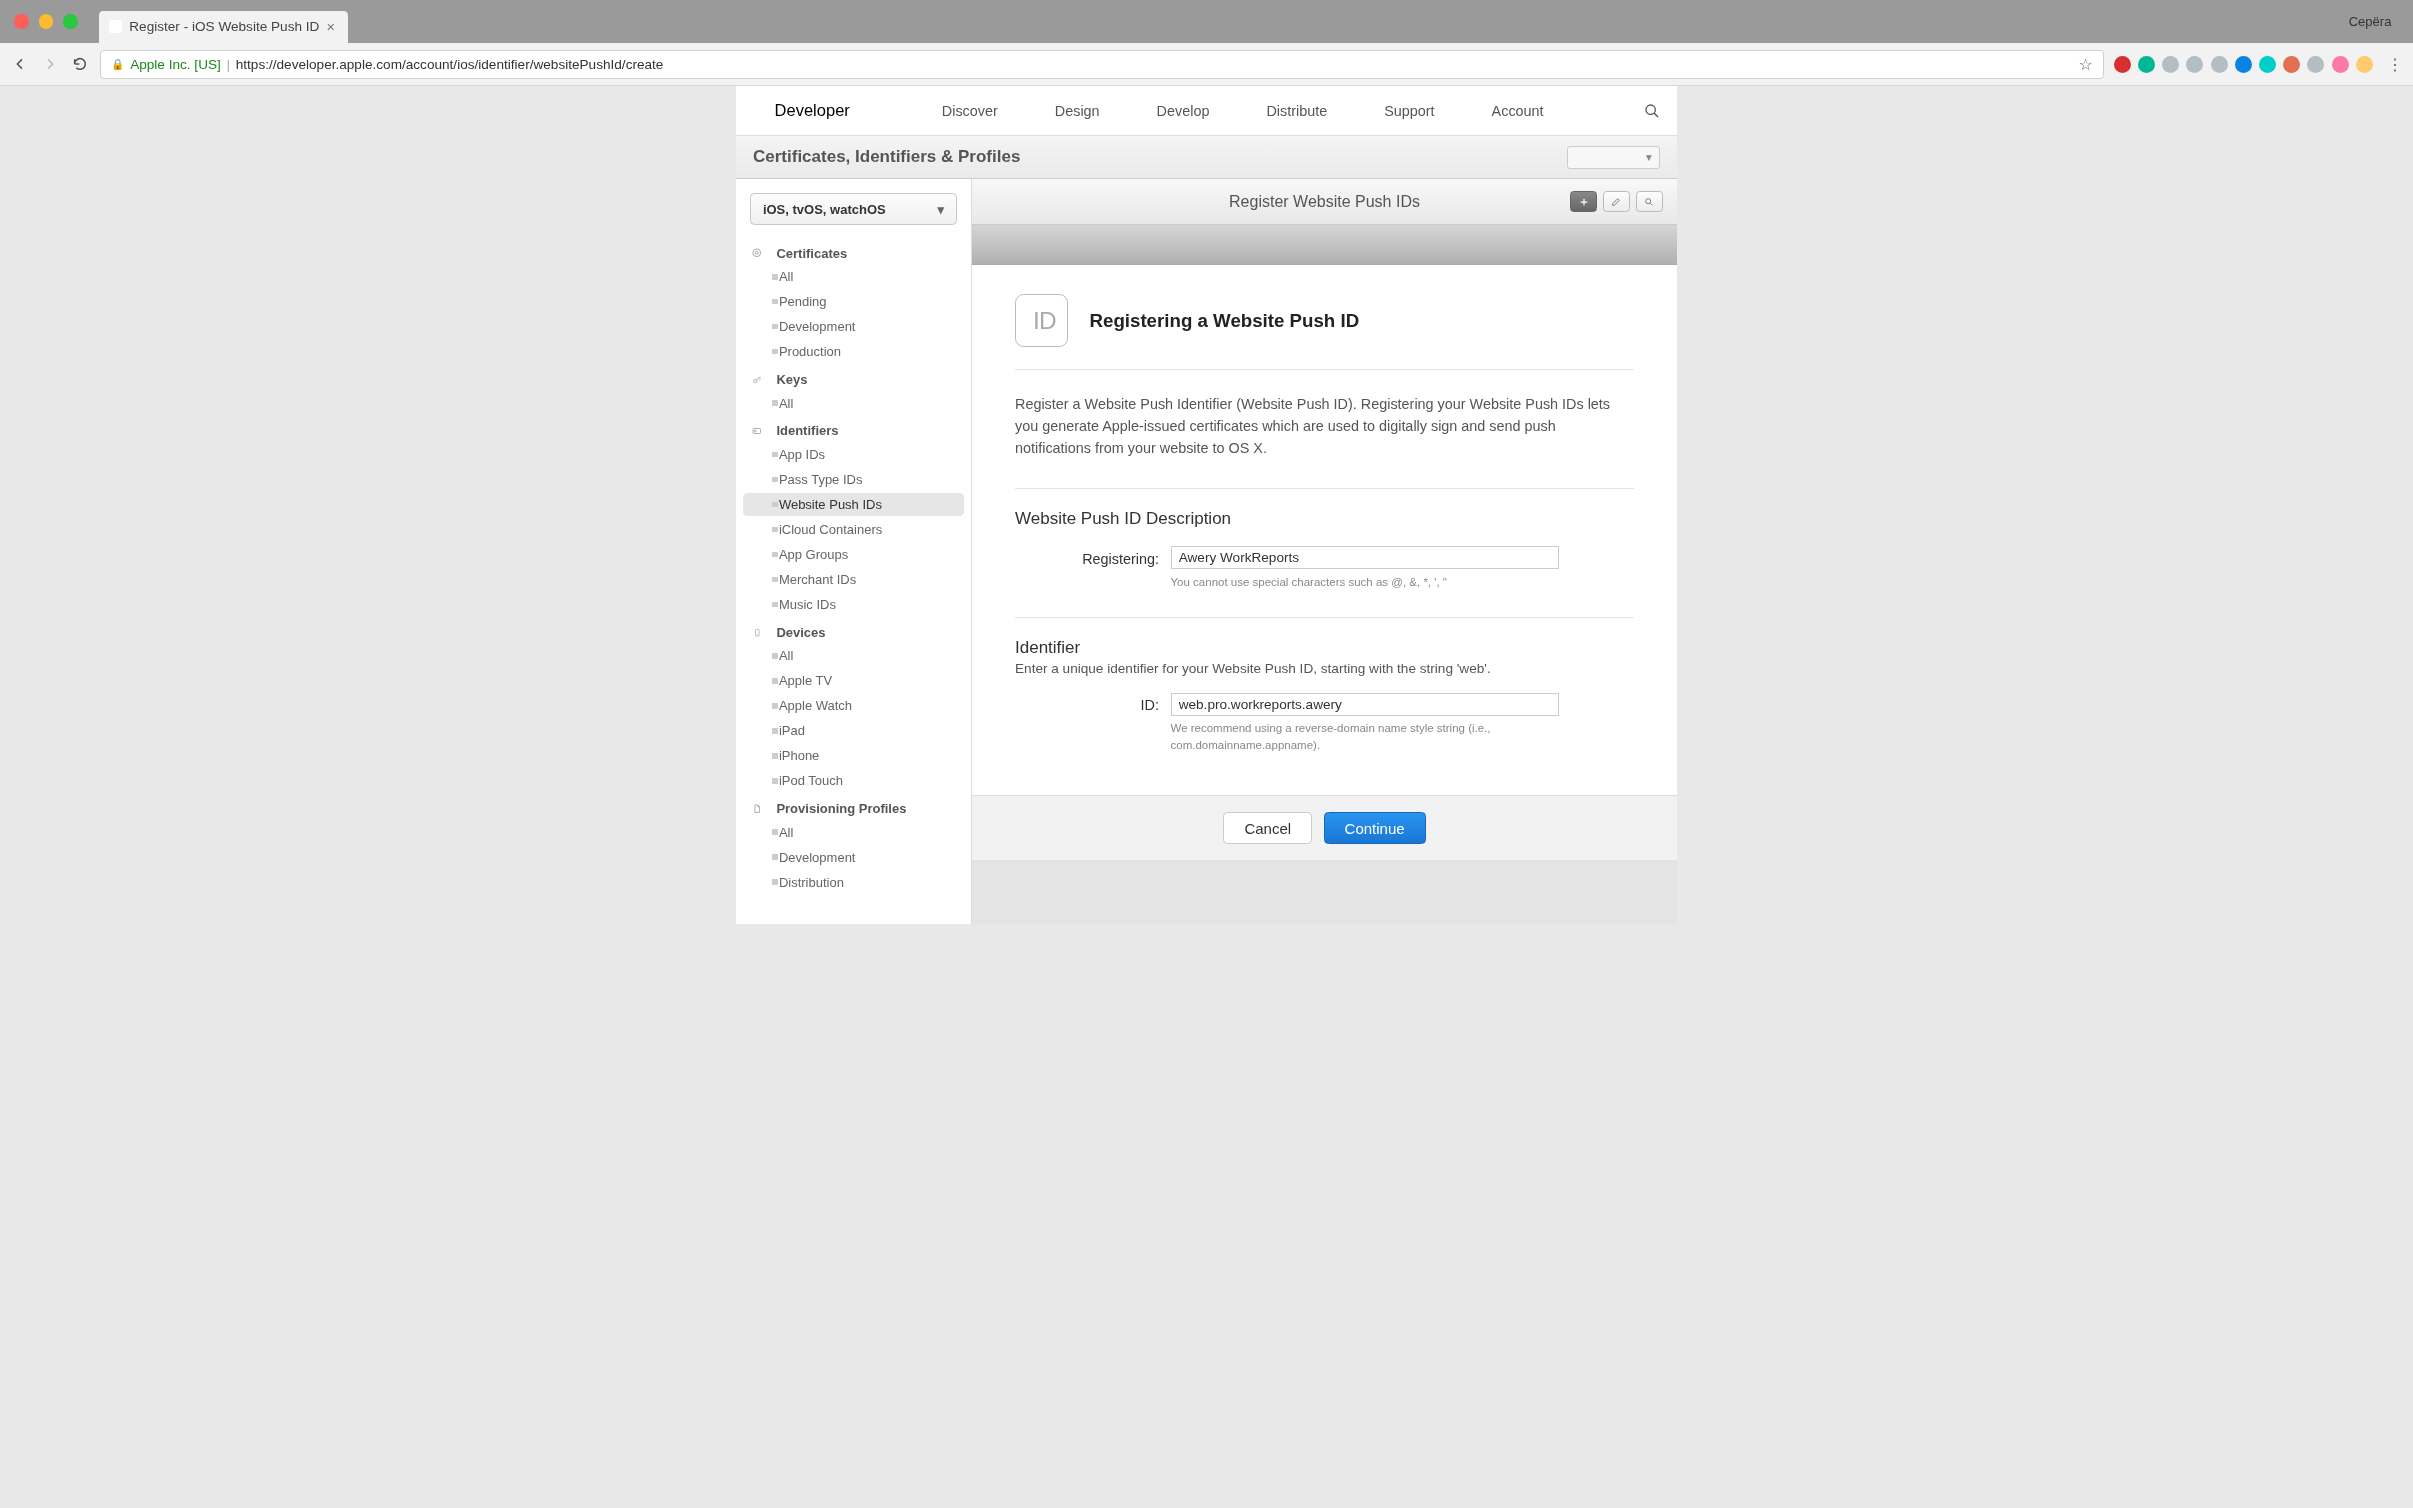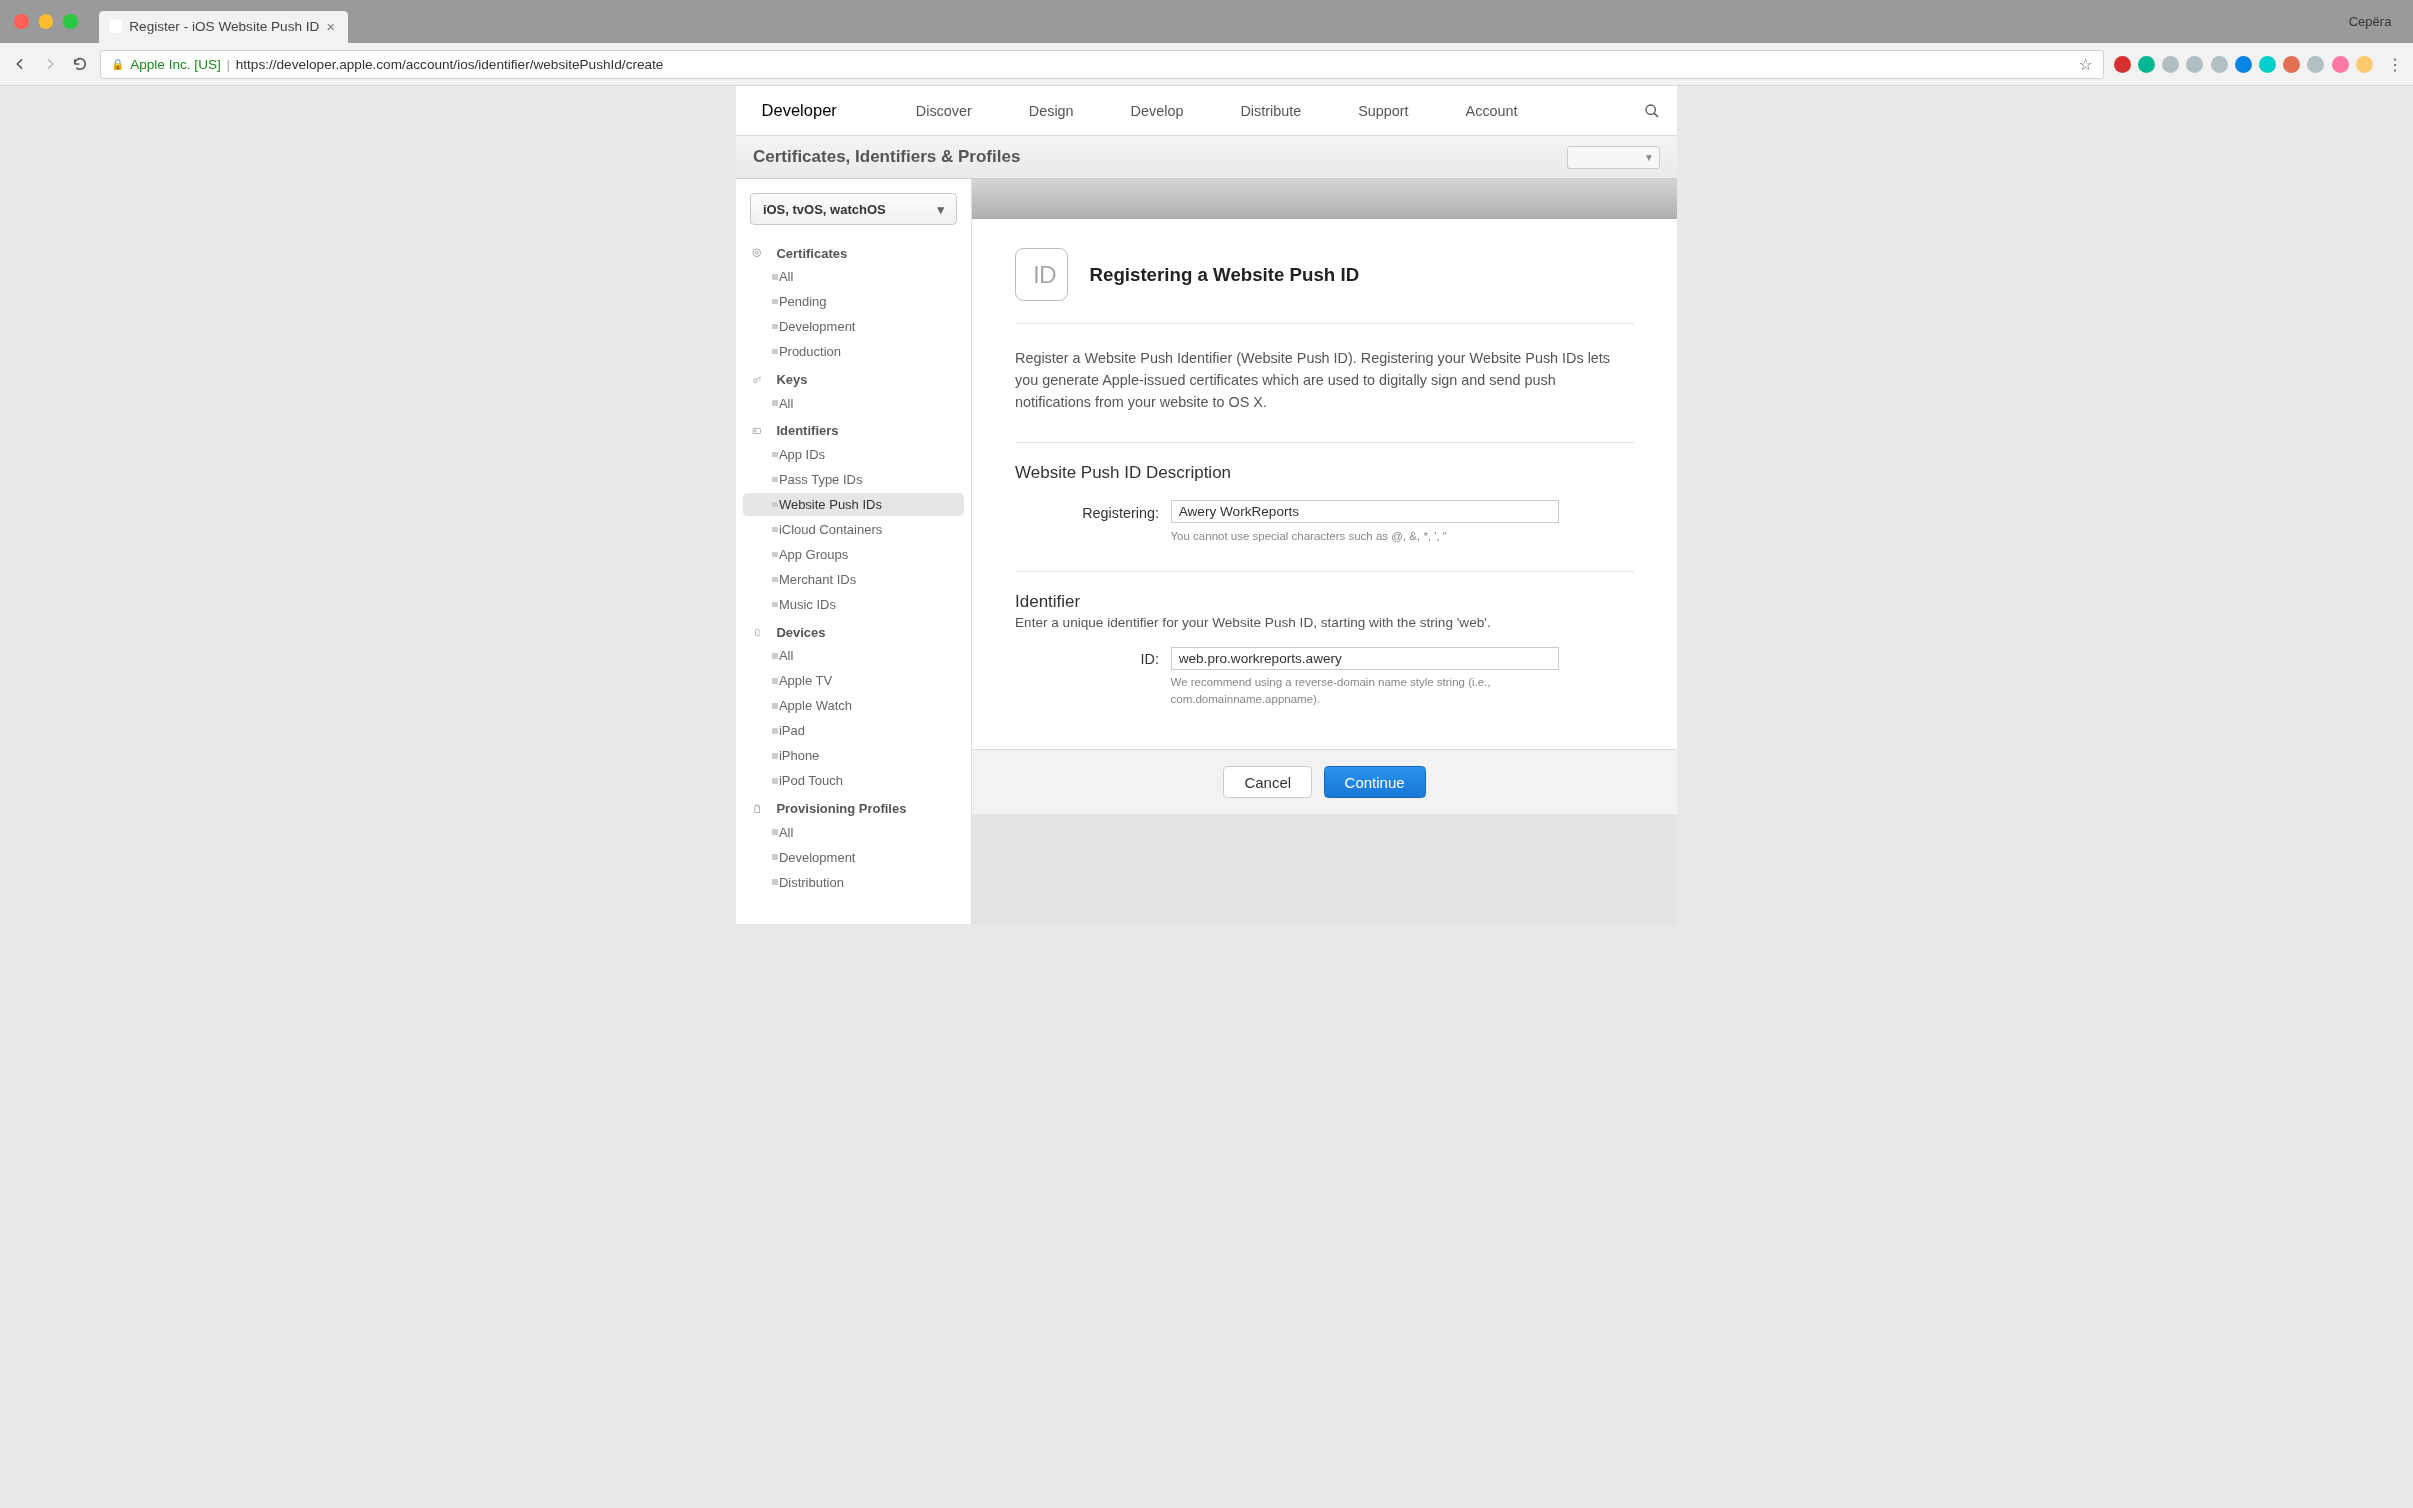--- a/index.html
+++ b/index.html
@@ -31,21 +31,21 @@
 .star-icon { margin-left: auto; color: #5f6368; font-size: 16px; }
 .ext-icons { display: flex; gap: 7.2px; align-items: center; }
 .ext-icon { width: 17px; height: 17px; border-radius: 50%; }
 .dots-menu { color: #5f6368; font-size: 16px; margin-left: 4.3px; }
 
 
 .page-wrap { width: 100%; height: calc(100% - 86px); overflow: auto; background: #e8e8e8; display: flex; justify-content: center; }
 .page { width: 941px; }
 
 
-.apple-nav { display: flex; align-items: center; height: 50px; background: #fff; border-bottom: 0.7px solid #ddd; padding: 0 17px; gap: 0; }
+.apple-nav { display: flex; align-items: center; height: 50px; background: #fff; border-bottom: 0.7px solid #ddd; padding: 0 17px; gap: 13px; }
 .apple-logo { font-size: 21.5px; margin-right: 8.6px; }
 .dev-label { font-size: 16.5px; font-weight: 500; color: #000; margin-right: 50px; }
 .nav-links { display: flex; gap: 57px; margin-left: 29px; }
 .nav-link { font-size: 14.4px; color: #555; }
 .nav-search { margin-left: auto; font-size: 16px; color: #555; }
 
 
 .section-header { background: linear-gradient(#f4f4f4,#eaeaea); border-bottom: 0.7px solid #ccc; height: 43px; display: flex; align-items: center; padding: 0 17px; }
 .section-title { font-size: 17px; font-weight: 600; color: #555; }
 .account-dd { margin-left: auto; width: 93px; height: 23px; background: #f7f7f7; border: 0.7px solid #ccc; border-radius: 2.9px; display: flex; align-items: center; justify-content: flex-end; padding-right: 7.2px; color: #888; }
@@ -316,20 +316,41 @@
               <span>Development</span>
             </div>
             <div class="sb-item">
               <span class="bullet"></span>
               <span>Distribution</span>
             </div>
           </div>
       </div>
 
       <div class="main">
+        <div class="main-header">
+          <span class="main-title">Register Website Push IDs</span>
+          <div class="main-actions">
+            <div class="action-btn add">
+              <svg width="10" height="10" viewBox="0 0 24 24" fill="none" stroke="currentColor" stroke-width="3">
+                  <path d="M12 4v16M4 12h16"></path>
+                </svg>
+            </div>
+            <div class="action-btn">
+              <svg width="10" height="10" viewBox="0 0 24 24" fill="none" stroke="currentColor" stroke-width="2">
+                  <path d="M4 20h4L20 8l-4-4L4 16v4z"></path>
+                </svg>
+            </div>
+            <div class="action-btn">
+              <svg width="10" height="10" viewBox="0 0 24 24" fill="none" stroke="currentColor" stroke-width="2">
+                  <circle cx="10" cy="10" r="6"></circle>
+                  <path d="M20 20l-5-5"></path>
+                </svg>
+            </div>
+          </div>
+        </div>
         <div class="gray-band"></div>
 
         <div class="content-card">
           <div class="card-head">
             <div class="id-box">ID</div>
             <div class="card-head-title">Registering a Website Push ID</div>
           </div>
 
           <div class="intro-text">Register a Website Push Identifier (Website Push ID). Registering your Website Push IDs lets you generate Apple-issued certificates which are used to digitally sign and send push notifications from your website to OS X.</div>
 

